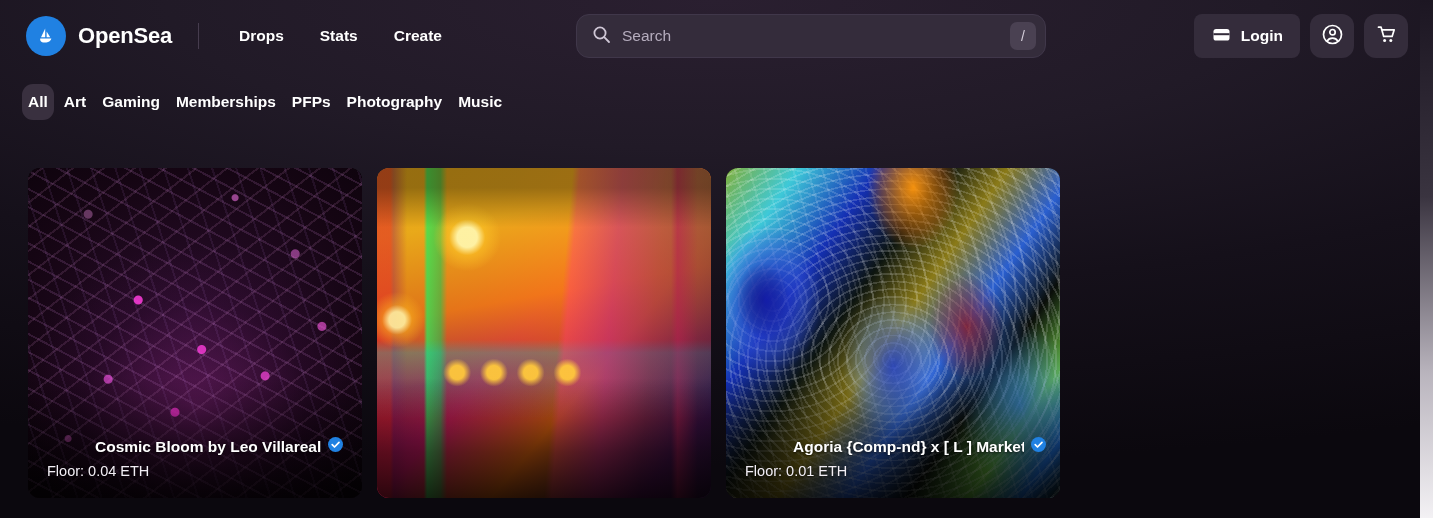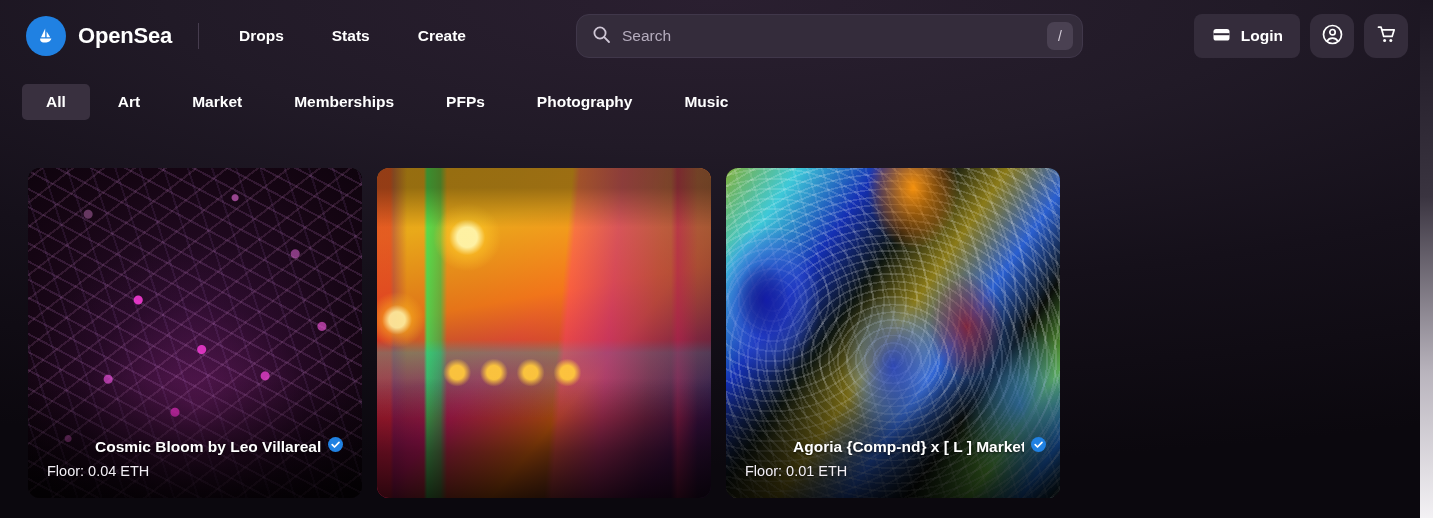--- a/index.html
+++ b/index.html
@@ -30,30 +30,30 @@
     display:flex; align-items:center; justify-content:center;
     flex:0 0 auto;
   }
   .logo-mark svg { display:block; }
   .brand-name {
     color:#fff; font-size:22px; font-weight:bold; letter-spacing:-0.2px;
   }
   .nav-divider {
     width:1px; height:26px; background:#463c4e; margin:0 22px 0 26px;
   }
-  .nav { display:flex; align-items:center; gap:12px; }
+  .nav { display:flex; align-items:center; gap:0; }
   .nav-item {
     color:#fff; font-size:15.5px; font-weight:bold;
     padding:8px 18px; border-radius:10px; cursor:pointer;
     white-space:nowrap;
   }
 
   .search-wrap {
     position:absolute; left:576px; top:14px;
-    width:507px; height:44px;
+    width:470px; height:44px;
   }
   .search-box {
     width:100%; height:100%;
     background:#342c3b; border:1px solid #40374a;
     border-radius:13px;
     display:flex; align-items:center; gap:11px;
     padding:0 9px 0 15px;
   }
   .search-icon { flex:0 0 auto; display:block; }
   .search-input {
@@ -87,21 +87,21 @@
     cursor:pointer; border:none;
   }
 
   
   .tabs {
     display:flex; align-items:center;
     padding:0 22px; height:60px; gap:4px;
   }
   .tab {
     color:#fff; font-size:15.5px; font-weight:bold;
-    padding:9px 24px; border-radius:5px; cursor:pointer;
+    padding:9px 6px; border-radius:11px; cursor:pointer;
     white-space:nowrap;
   }
   .tab.active { background:#39303f; }
 
   
   .cards {
     position:absolute; left:0; top:168px;
     display:flex; gap:15px; padding-left:28px;
   }
   .card {
@@ -277,21 +277,21 @@
             <circle cx="15.8" cy="17.4" r="1.5" fill="#fff"></circle>
           </svg>
         </span>
       </button>
     </div>
   </div>
 
   <div class="tabs">
     <div class="tab active">All</div>
     <div class="tab">Art</div>
-    <div class="tab">Market</div>
+    <div class="tab">Gaming</div>
     <div class="tab">Memberships</div>
     <div class="tab">PFPs</div>
     <div class="tab">Photography</div>
     <div class="tab">Music</div>
   </div>
 
   <div class="cards">
 
     <div class="card">
       <div class="card-art art-cosmic"></div>

